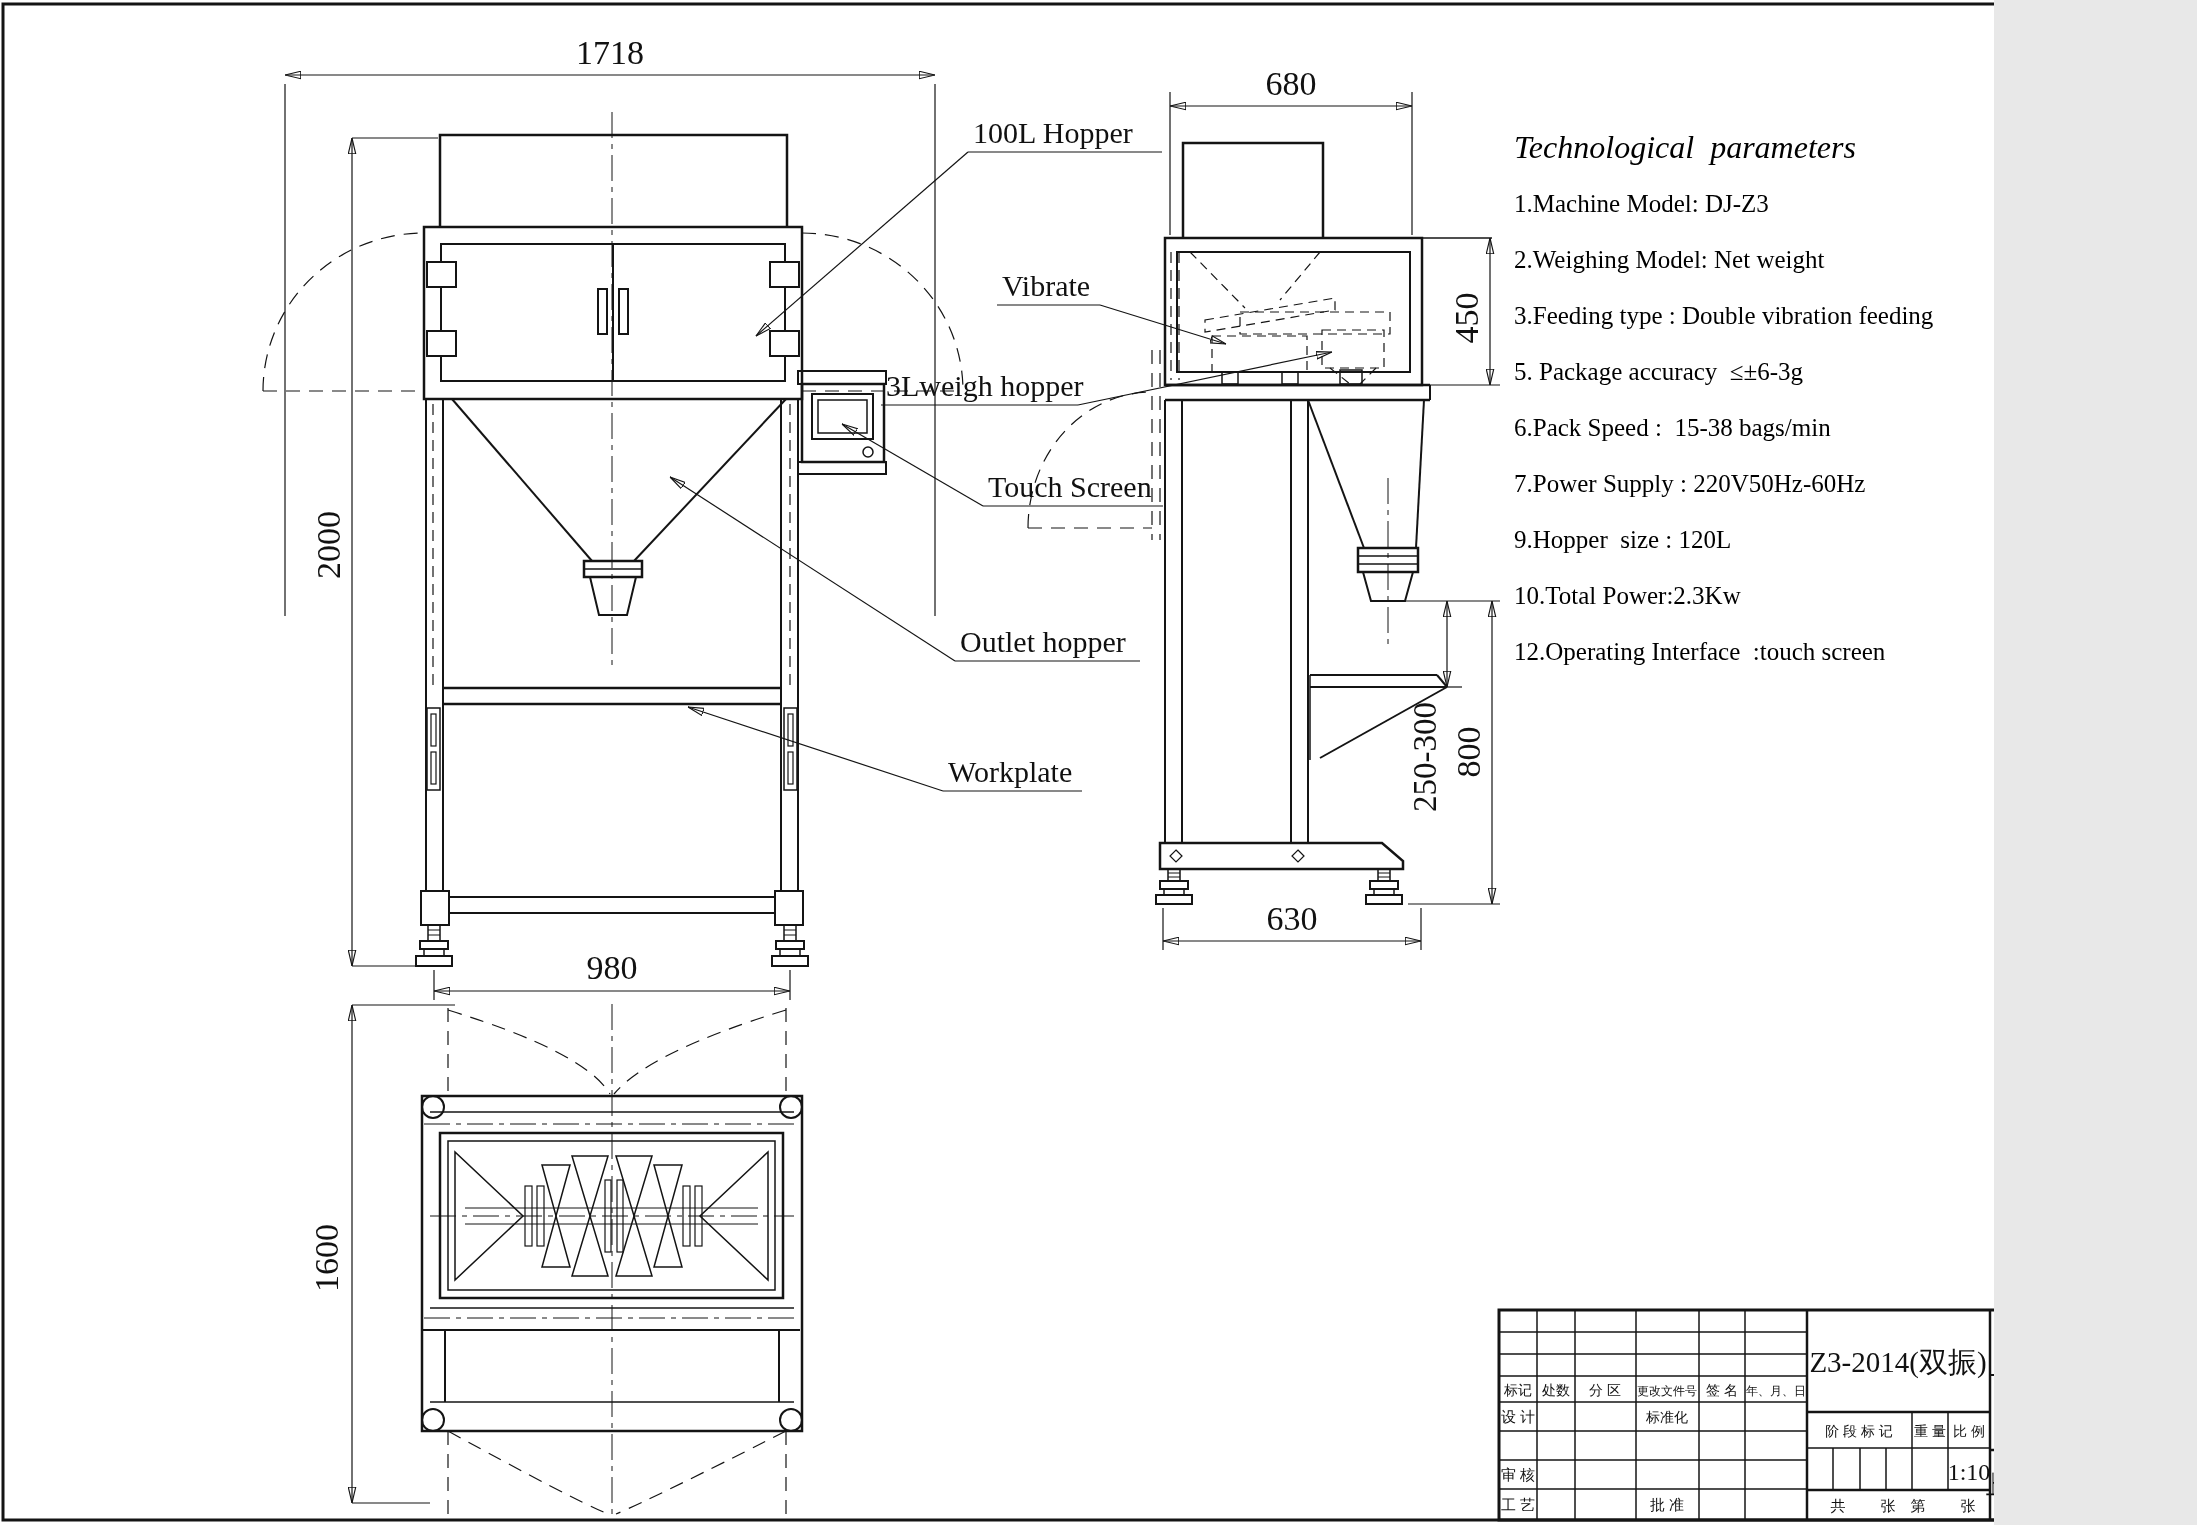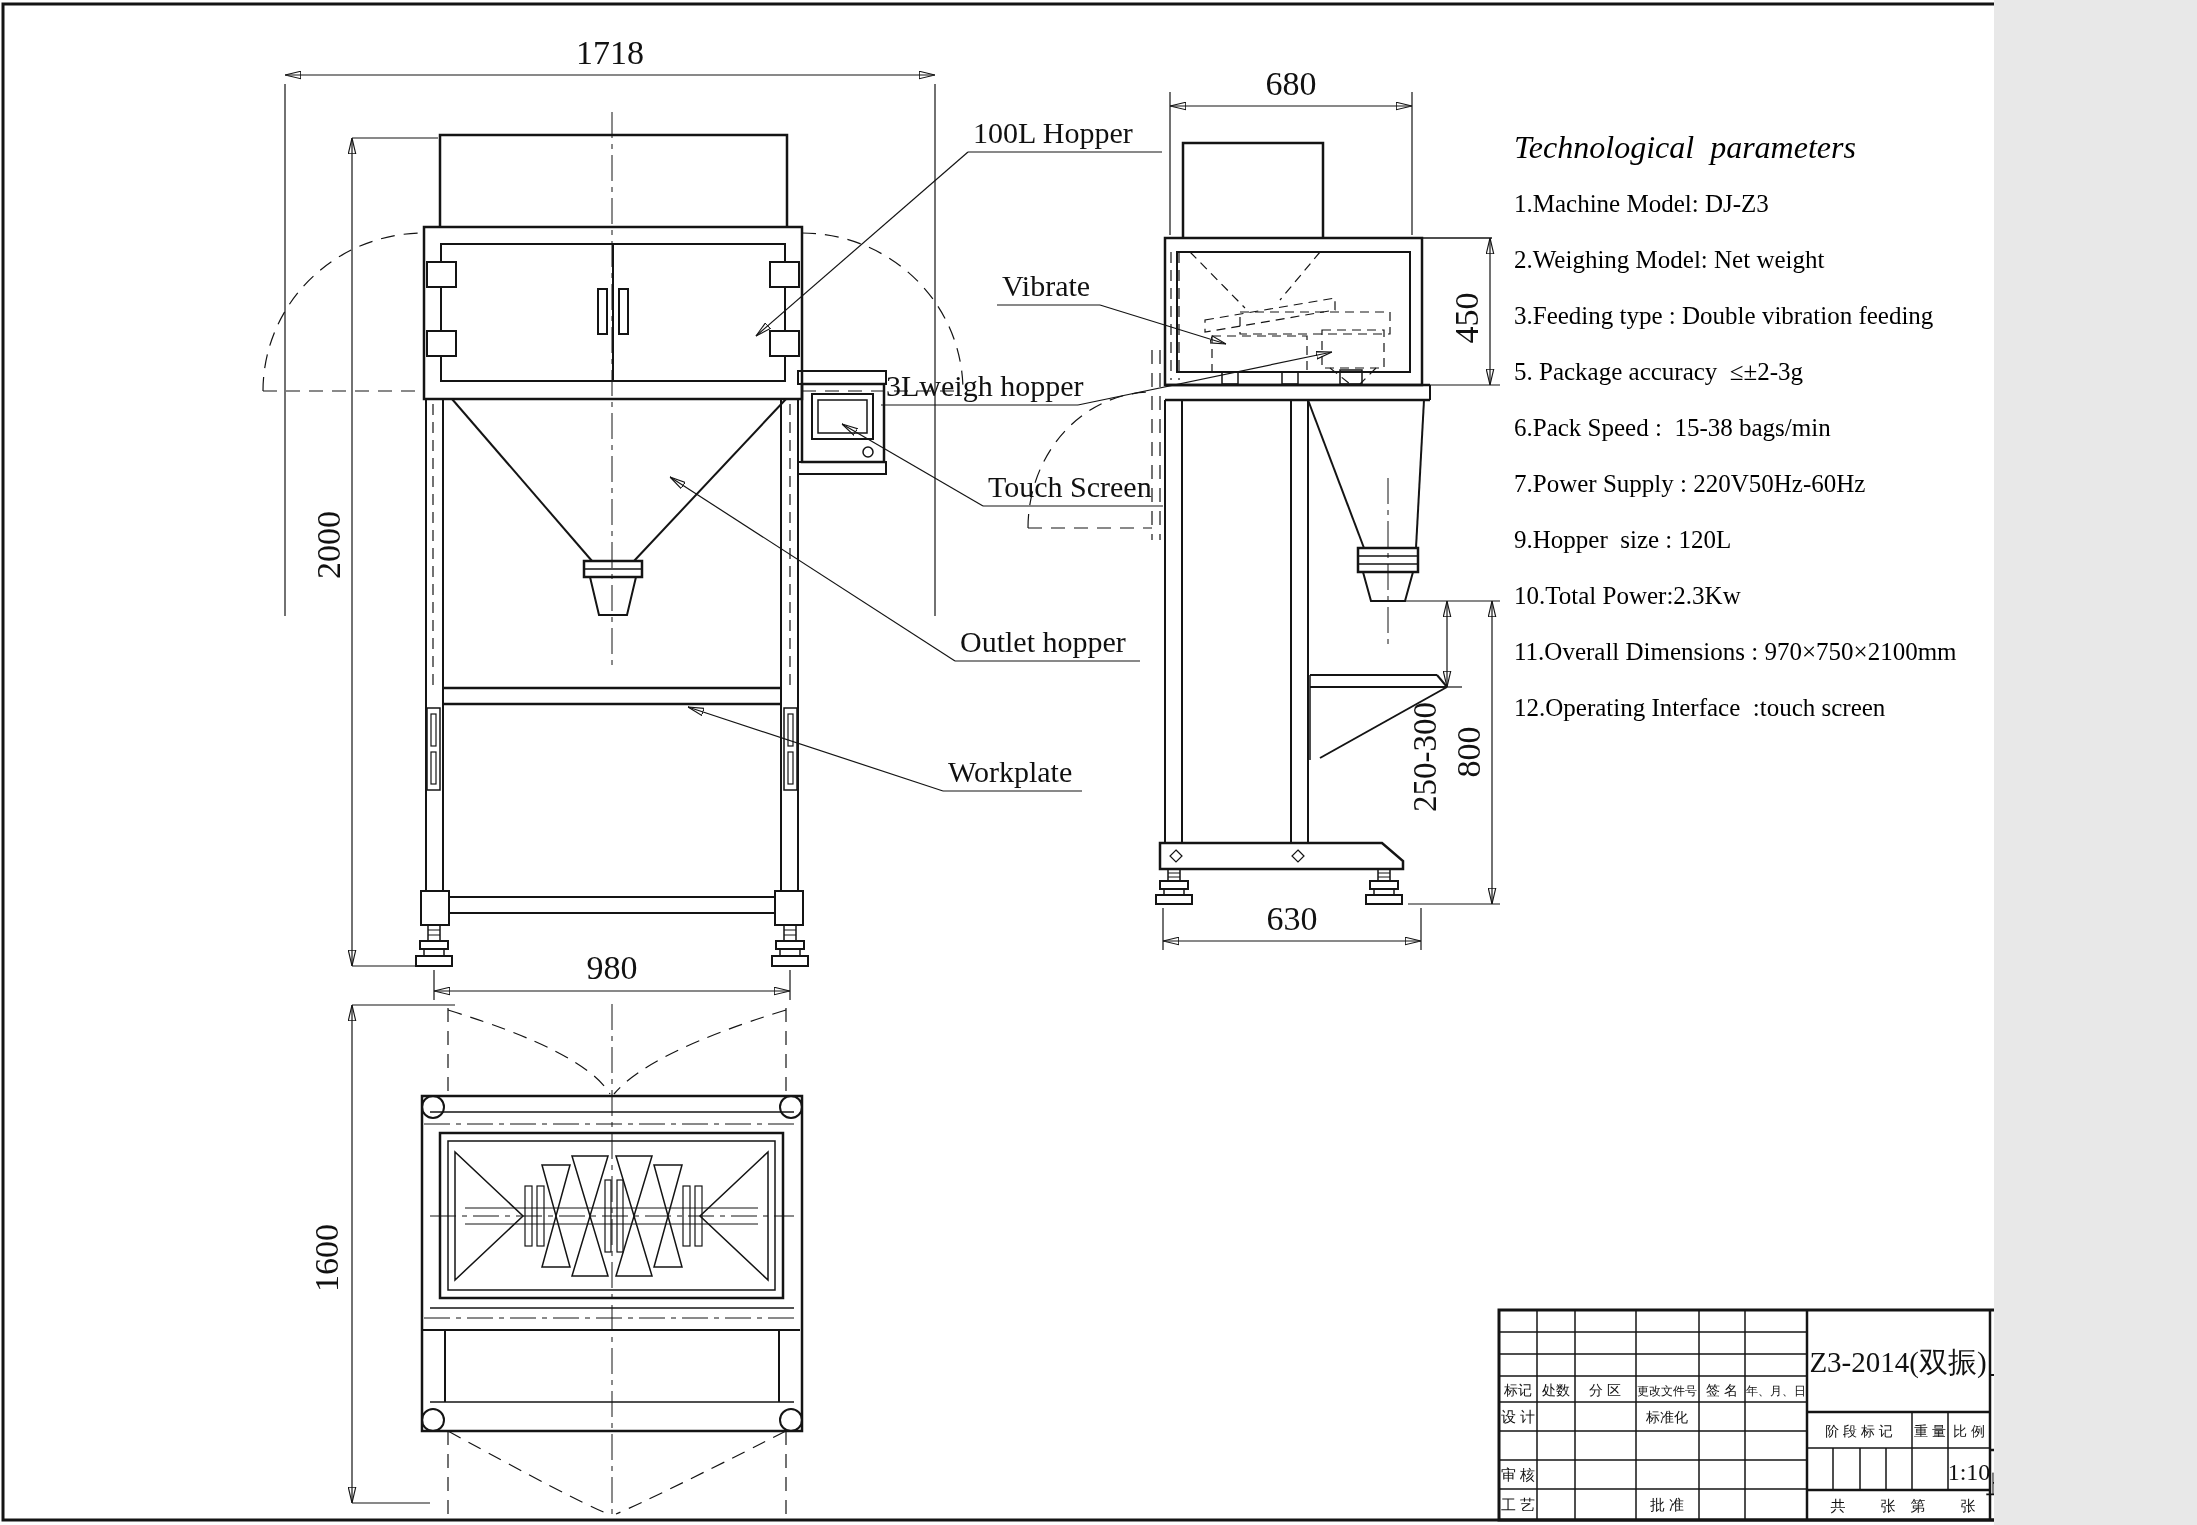--- a/index.html
+++ b/index.html
@@ -358,22 +358,21 @@
     <text x="2086" y="1425" class="tc" font-size="34" text-anchor="middle" letter-spacing="10">外形图</text>
     <text text-anchor="middle" class="tc" font-size="26" transform="matrix(0.55,0,0,1,2086,1494)">上海鼎江包装机械制造有限公司</text>
   </g>
 </svg>
 
   <div class="params">
     <div class="pt">Technological  parameters</div>
     <div class="pl">1.Machine Model: DJ-Z3</div>
     <div class="pl">2.Weighing Model: Net weight</div>
     <div class="pl">3.Feeding type : Double vibration feeding</div>
-    <div class="pl">5. Package accuracy  ≤±2-3g</div>
+    <div class="pl">5. Package accuracy  ≤±6-3g</div>
     <div class="pl">6.Pack Speed :  15-38 bags/min</div>
     <div class="pl">7.Power Supply : 220V50Hz-60Hz</div>
     <div class="pl">9.Hopper  size : 120L</div>
     <div class="pl">10.Total Power:2.3Kw</div>
-    <div class="pl">11.Overall Dimensions : 970×750×2100mm</div>
     <div class="pl">12.Operating Interface  :touch screen</div>
   </div>
 
 </div>
 
 </body></html>

